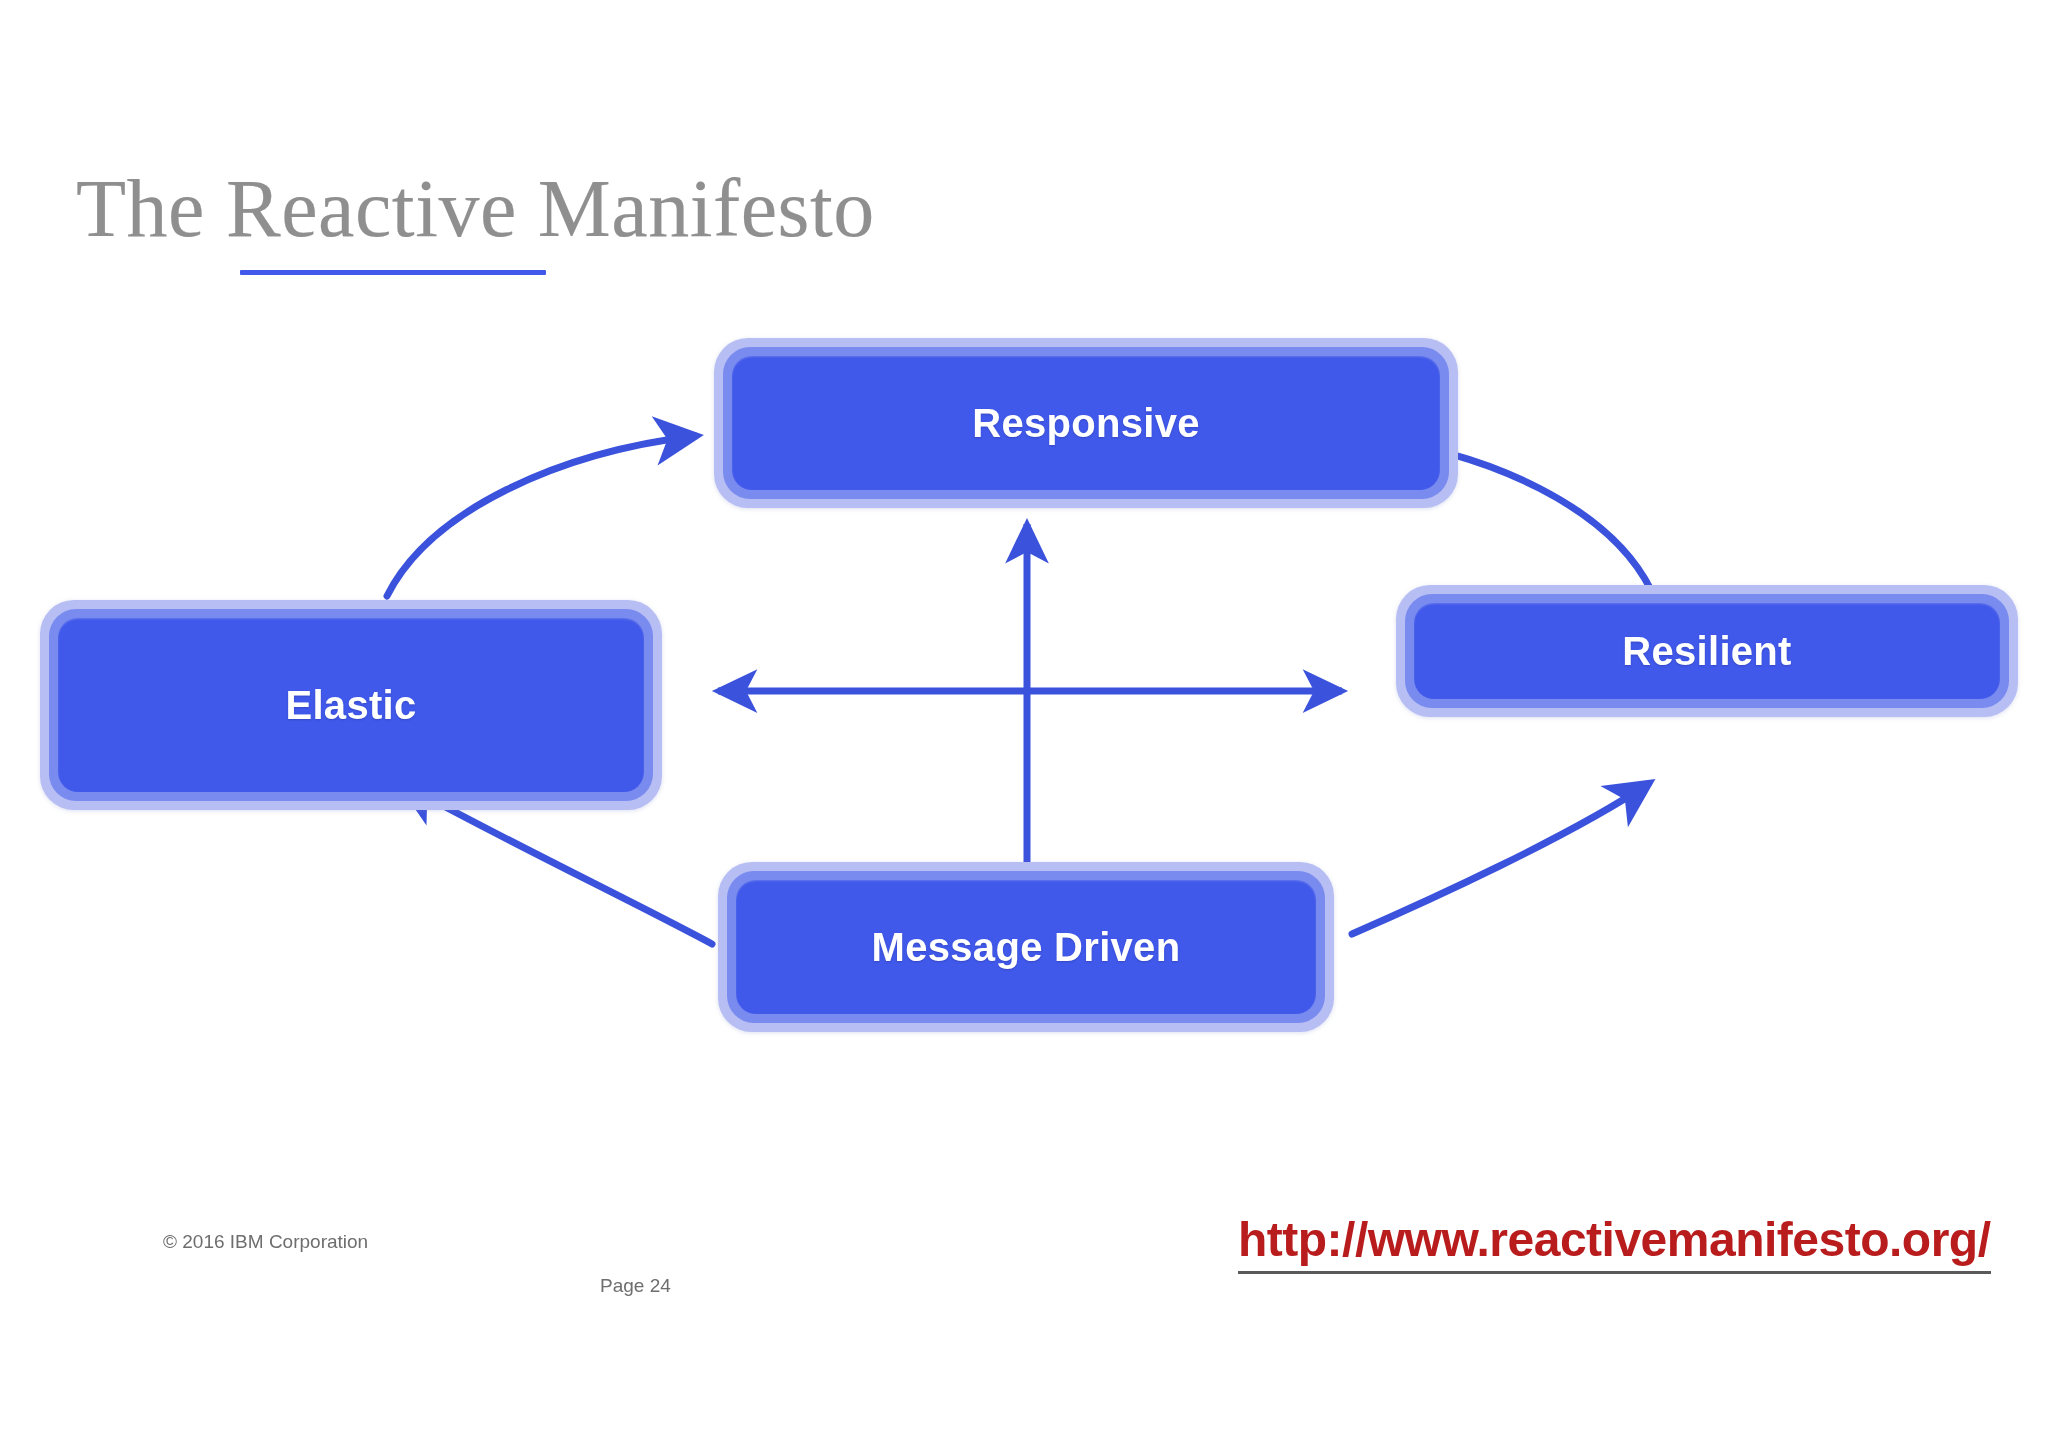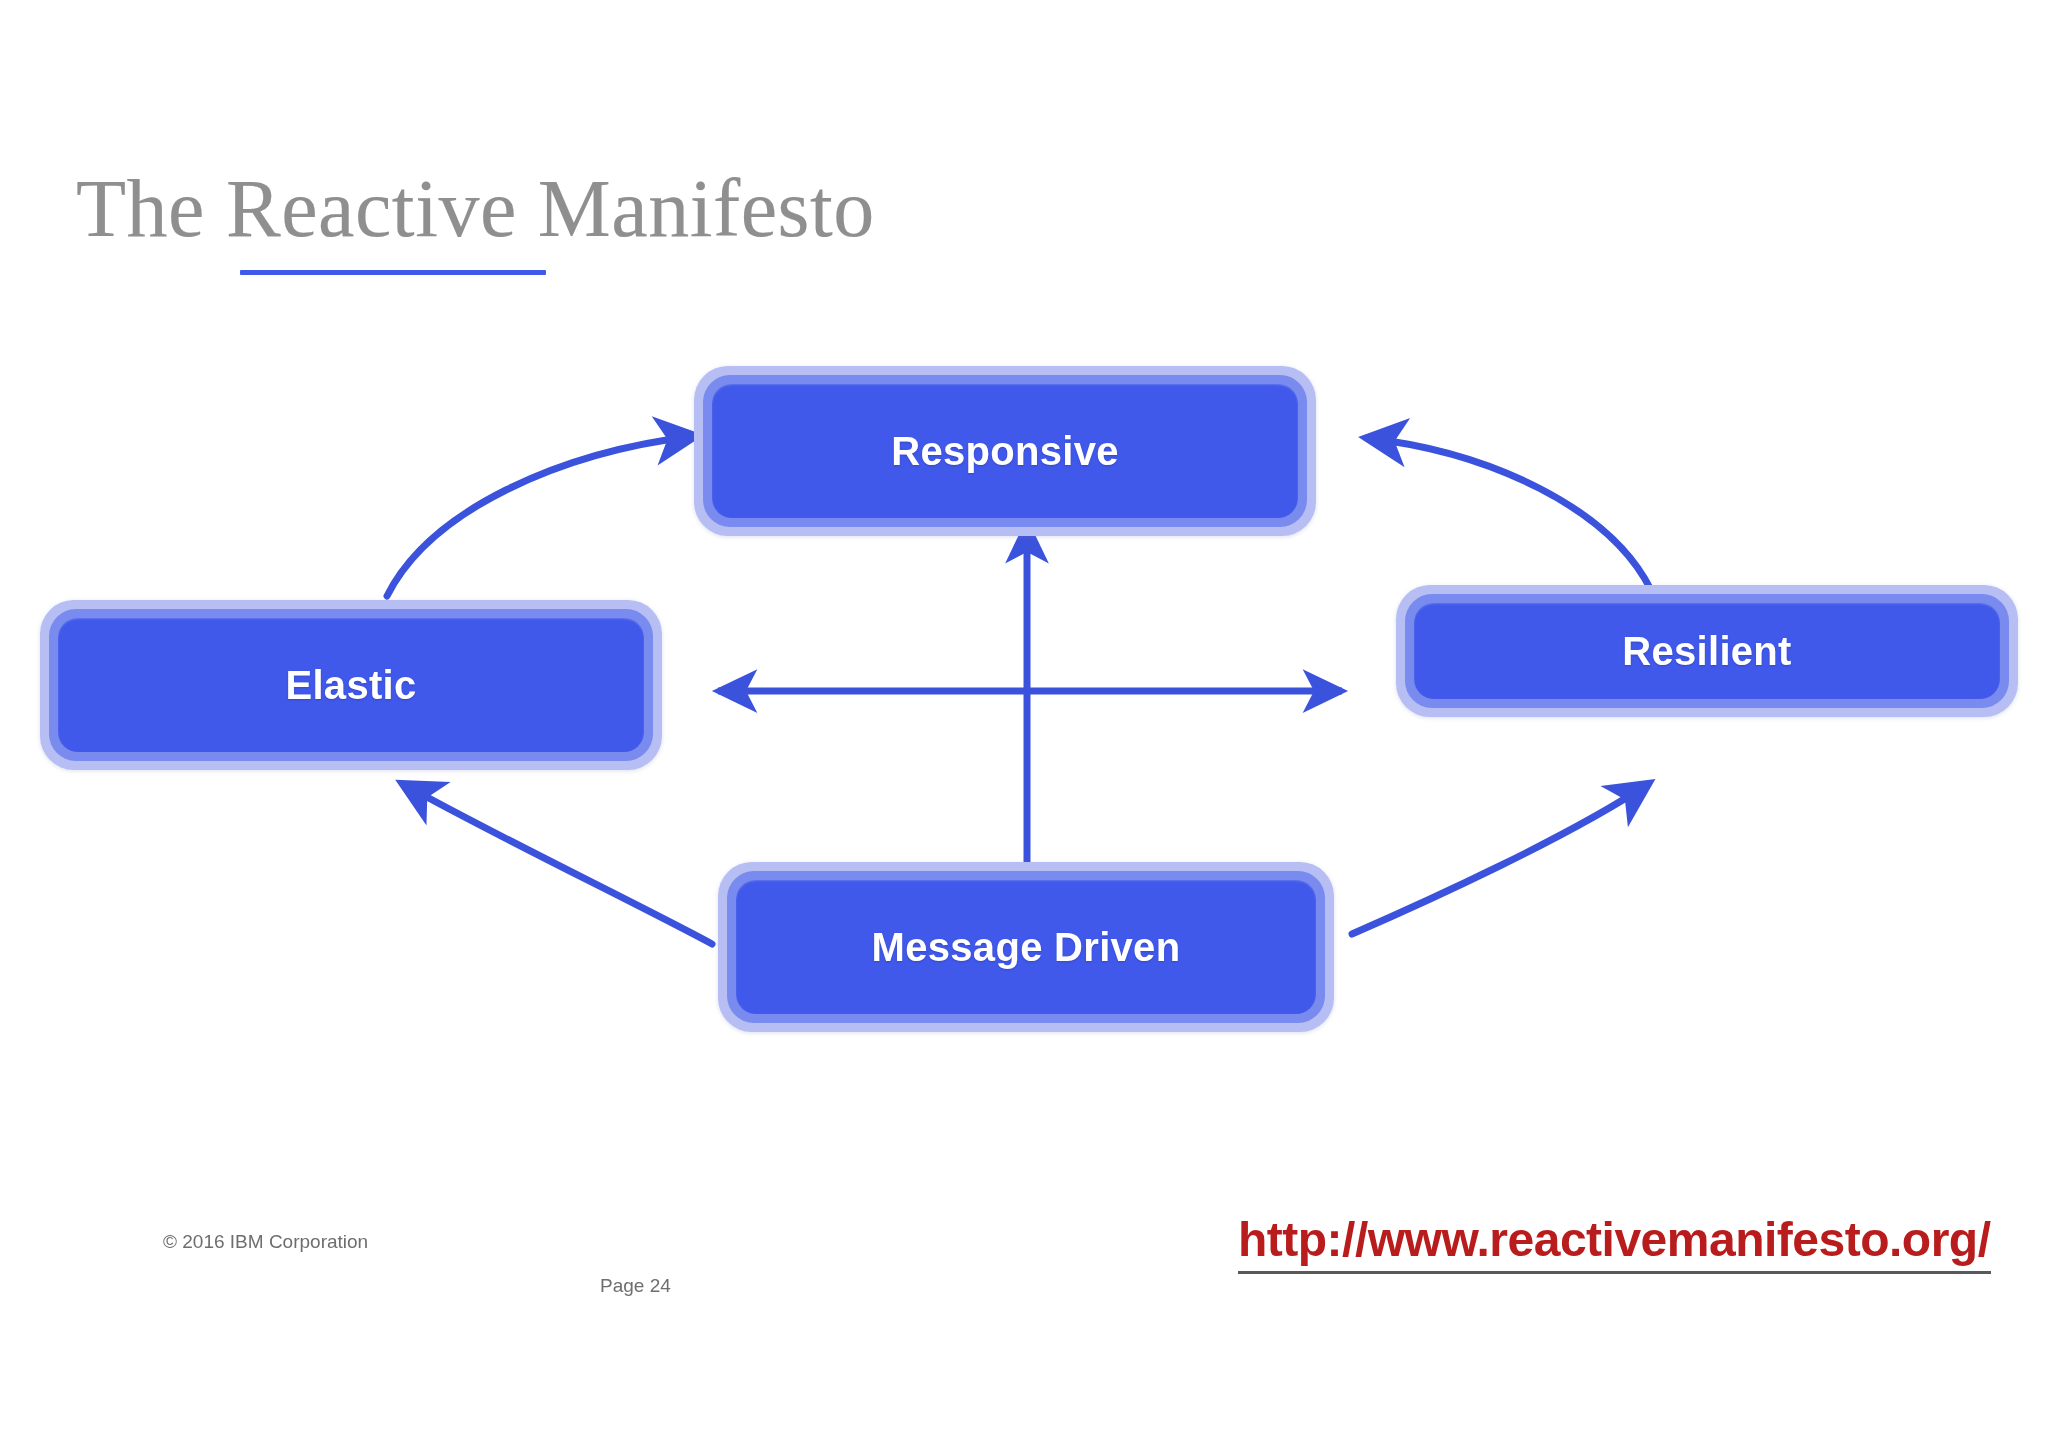--- a/index.html
+++ b/index.html
@@ -98,24 +98,24 @@
     font-family: "Liberation Sans", sans-serif;
     font-weight: bold;
     font-size: 40px;
     letter-spacing: 0.3px;
     text-shadow: 0 1px 2px rgba(30,40,130,0.35);
     white-space: nowrap;
     user-select: none;
   }
 
   #node-responsive {
-    left: 694px;  top: 338px;  width: 622px;  height: 170px; margin-top: 28px;
+    left: 714px;  top: 338px;  width: 744px;  height: 170px;
   }
   #node-elastic {
-    left: 40px;   top: 600px;  width: 622px;  height: 170px;
+    left: 40px;   top: 600px;  width: 622px;  height: 210px;
   }
   #node-resilient {
     left: 1396px; top: 585px;  width: 622px;  height: 132px;
   }
   #node-message-driven {
     left: 718px;  top: 862px;  width: 616px;  height: 170px;
   }
 
   
   .footer-text {

